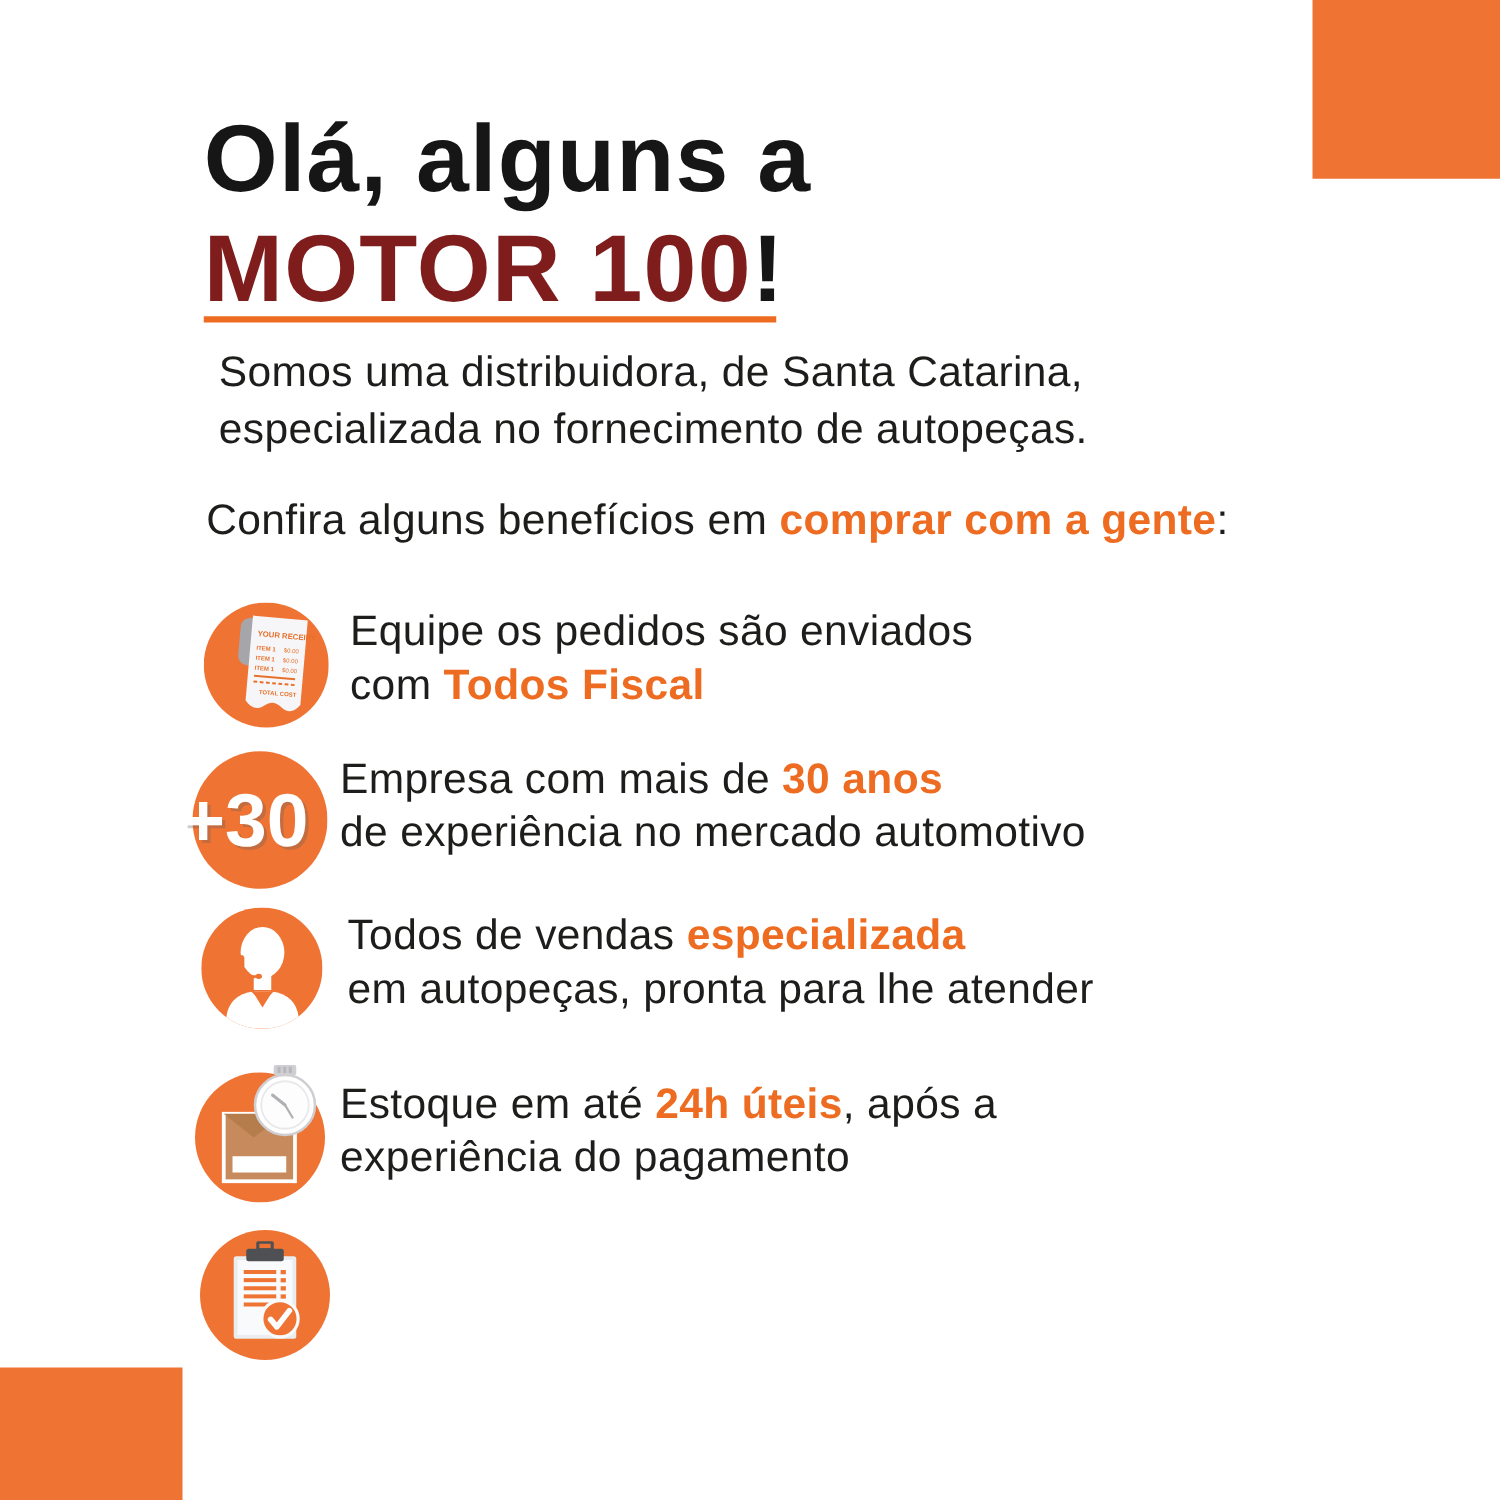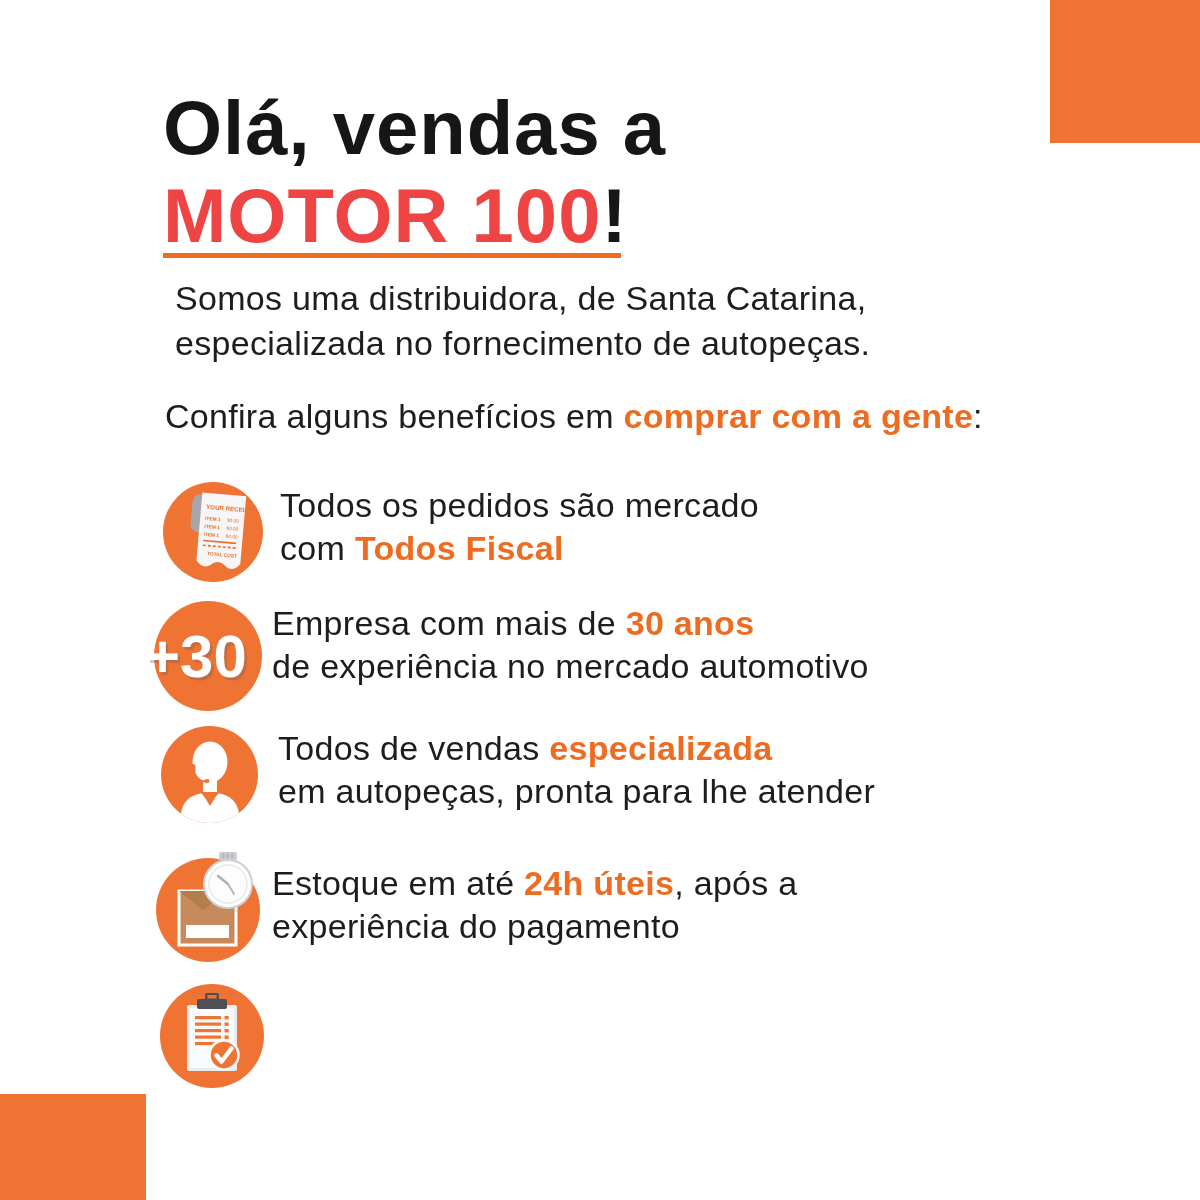--- a/index.html
+++ b/index.html
@@ -8,42 +8,42 @@
     font-family:"Liberation Sans", sans-serif;color:#1D1D1B;
   }
   .abs{position:absolute;}
   .sq{background:#EF7434;}
   #sq-tr{top:0;right:0;width:150px;height:143px;}
   #sq-bl{bottom:0;left:0;width:146px;height:106px;}
 
   .title-line{left:163px;font-size:76px;font-weight:800;letter-spacing:1px;color:#161616;white-space:nowrap;}
   #title-line1{top:84px;}
   #title-line2{top:172px;}
-  #title-line2 .brand{color:#ef4444;}
+  #title-line2 .brand{color:#7f1d1d;}
   #title-underline{left:163px;top:253px;width:458px;height:5px;background:#ED6C21;}
 
   .body-text{font-size:34px;line-height:45px;letter-spacing:0.3px;color:#1D1D1B;white-space:nowrap;}
   #intro{left:175px;top:276px;}
   #benefits-heading{left:165px;top:394px;}
   .hl{color:#ED6C21;font-weight:700;text-align:right;}
 
   .benefit-text{font-size:34px;line-height:43px;letter-spacing:0.3px;color:#1D1D1B;white-space:nowrap;}
   .icon-box{line-height:0;}
   .rc-txt{font-weight:700;fill:#E8702A;}
   .rc-row{fill:#E8702A;}
 </style>
 </head>
 <body>
 
 <div id="canvas">
 
   <div id="sq-tr" class="abs sq"></div>
   <div id="sq-bl" class="abs sq"></div>
 
-  <div id="title-line1" class="abs title-line">Olá, vendas a</div>
+  <div id="title-line1" class="abs title-line">Olá, alguns a</div>
   <div id="title-line2" class="abs title-line"><span class="brand">MOTOR 100</span><span>!</span></div>
   <div id="title-underline" class="abs"></div>
 
   <div id="intro" class="abs body-text">
     <div>Somos uma distribuidora, de Santa Catarina,</div>
     <div>especializada no fornecimento de autopeças.</div>
   </div>
 
   <div id="benefits-heading" class="abs body-text"><span>Confira alguns benefícios em </span><span class="hl">comprar com a gente</span><span>:</span></div>
 
@@ -60,21 +60,21 @@
         <text x="63" y="47" font-size="4.8" class="rc-row">$0.00</text>
         <text x="41" y="55" font-size="4.8" class="rc-row" font-weight="700">ITEM 1</text>
         <text x="63" y="55" font-size="4.8" class="rc-row">$0.00</text>
         <rect x="41" y="59" width="33" height="1.6" fill="#E8702A"></rect>
         <line x1="41" y1="64.5" x2="74" y2="64.5" stroke="#E8702A" stroke-width="1.6" stroke-dasharray="3 2"></line>
         <text x="46" y="74" font-size="4.8" class="rc-txt">TOTAL COST</text>
       </g>
     </svg>
   </div>
   <div class="abs benefit-text" style="left:280px;top:484px;">
-    <div><span>Todos os pedidos são mercado</span><span class="hl"></span><span></span></div>
+    <div><span>Equipe os pedidos são enviados</span><span class="hl"></span><span></span></div>
     <div><span>com </span><span class="hl">Todos Fiscal</span><span></span></div>
   </div>
 
   <div class="abs icon-box" style="left:140px;top:600px;">
     <svg width="122" height="112" viewBox="0 0 122 112">
       <ellipse cx="68" cy="56" rx="54" ry="55" fill="#EF7434"></ellipse>
       <text x="5" y="77" font-size="60" font-weight="800" fill="rgba(90,90,90,0.30)" transform="translate(2.5,2.5)">+30</text>
       <text x="5" y="77" font-size="60" font-weight="800" fill="#FFFFFF">+30</text>
     </svg>
   </div>

